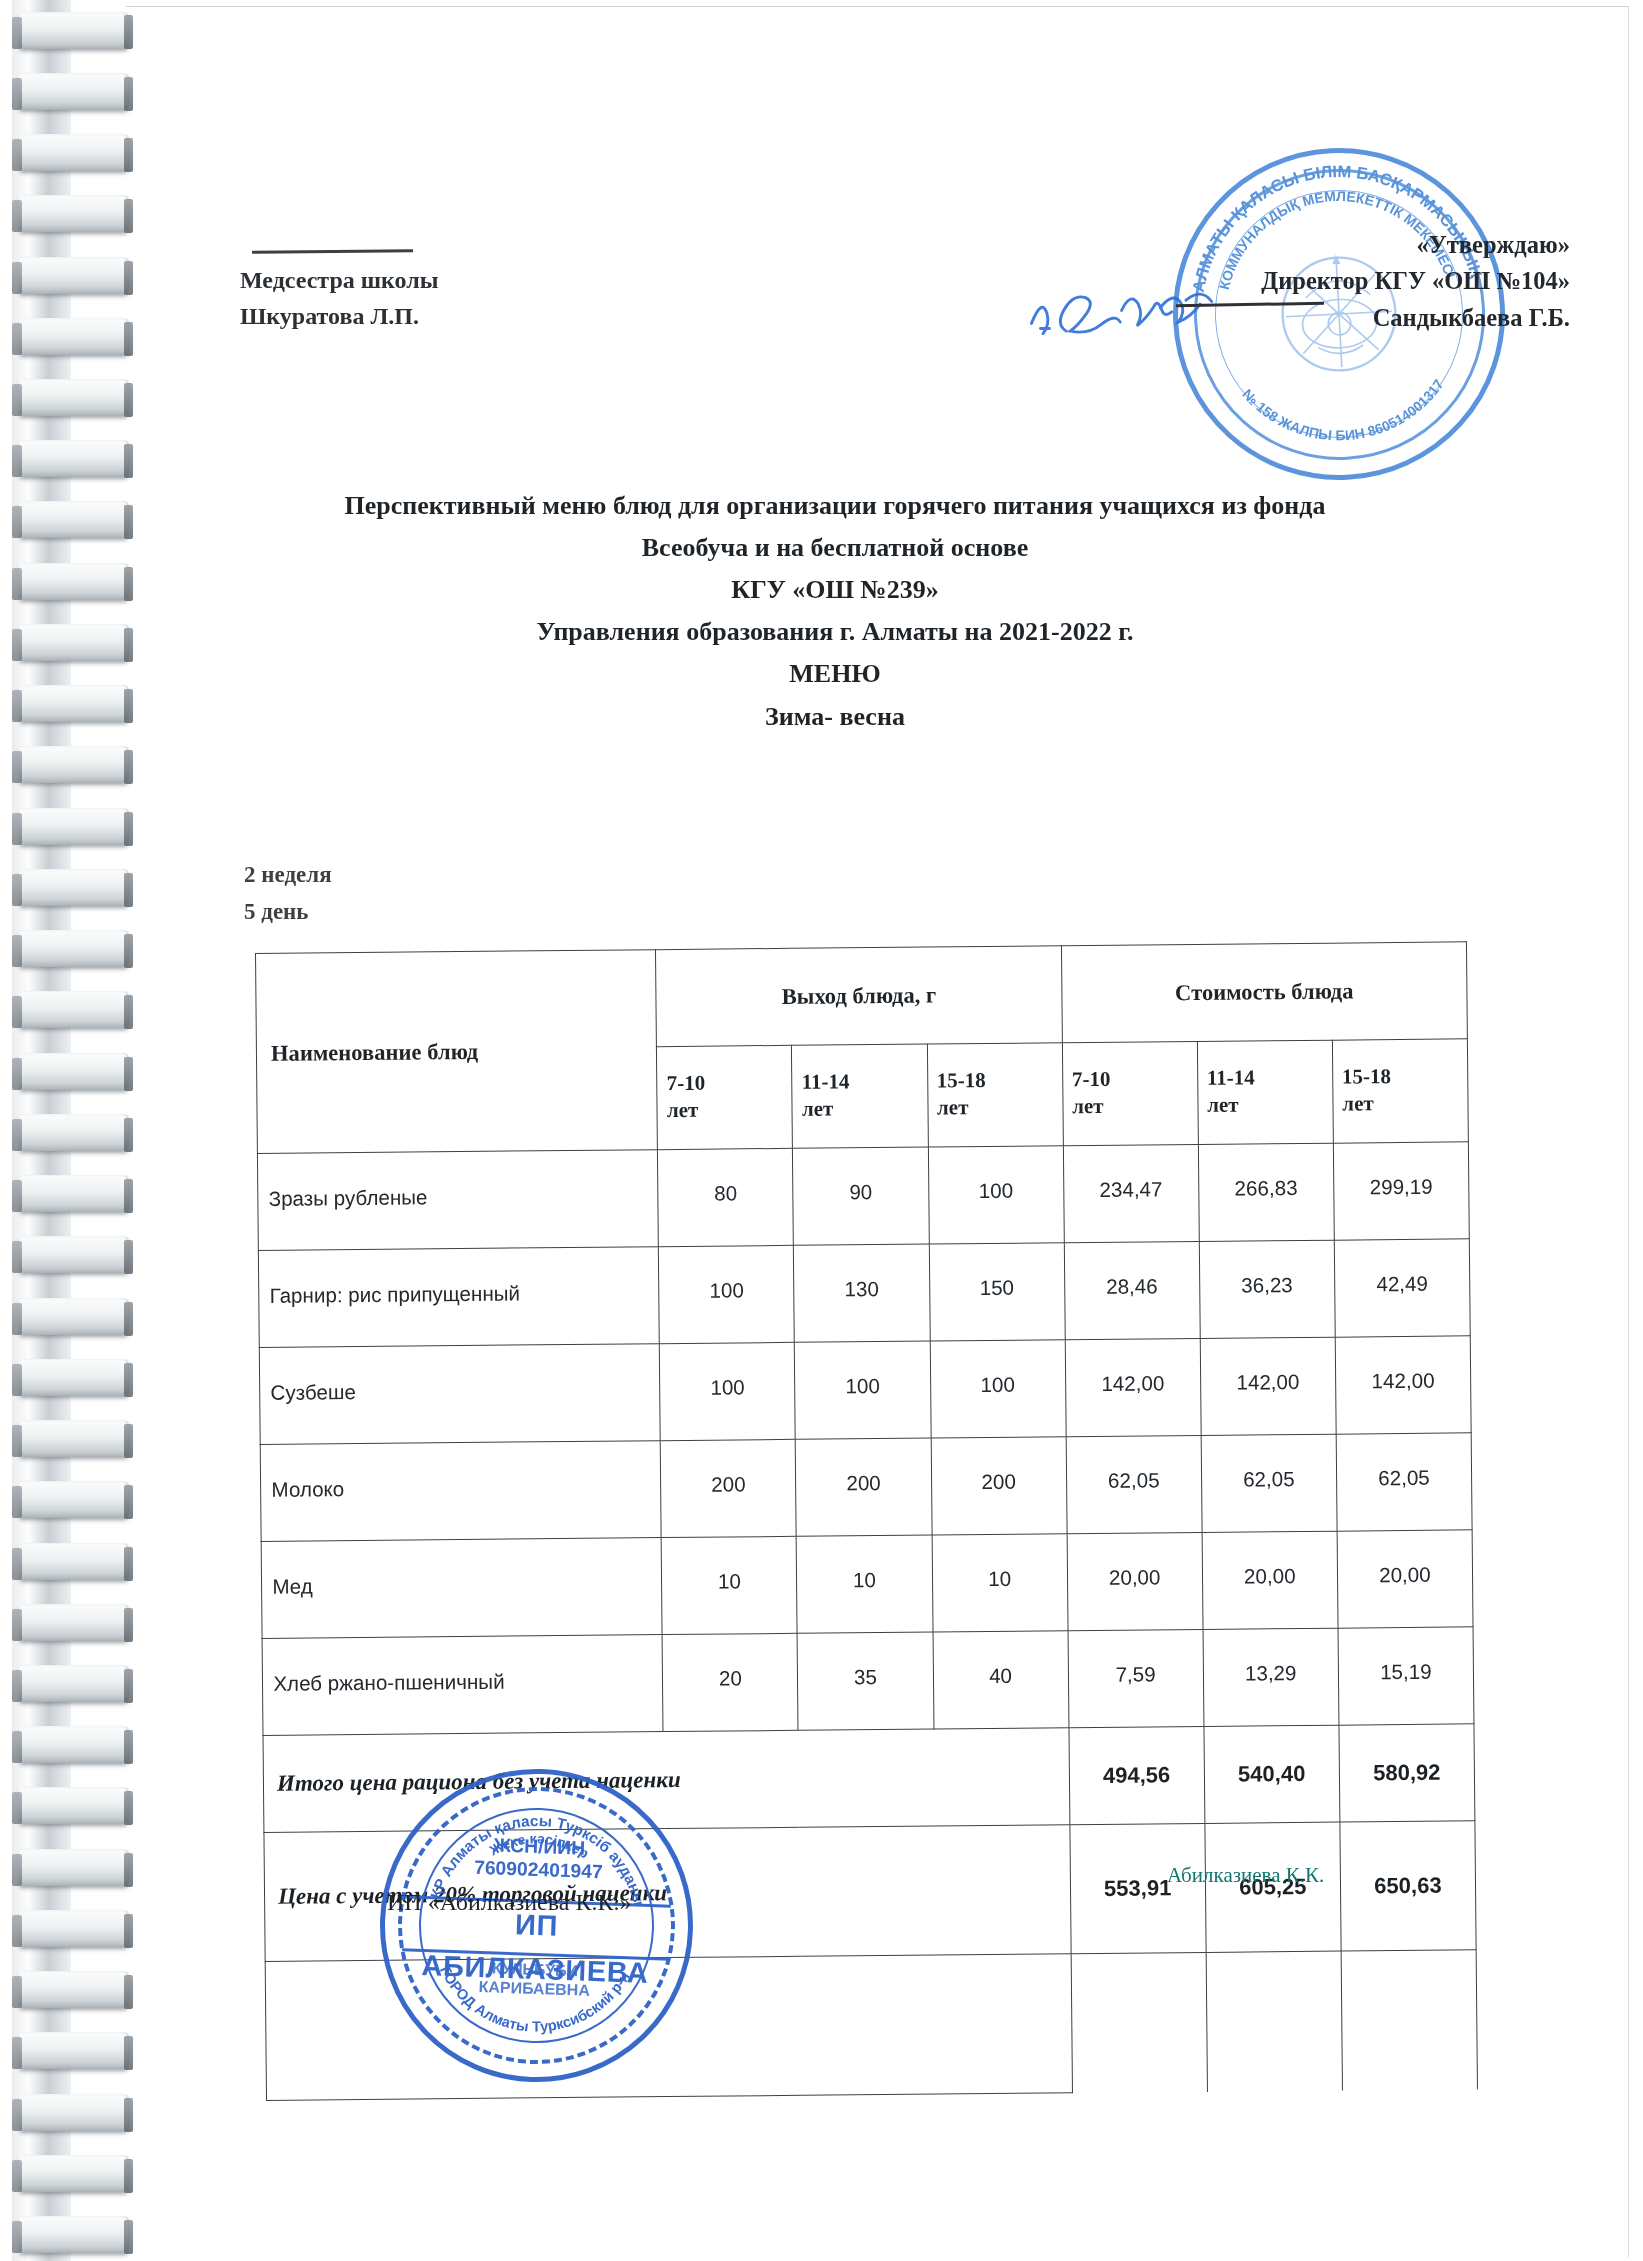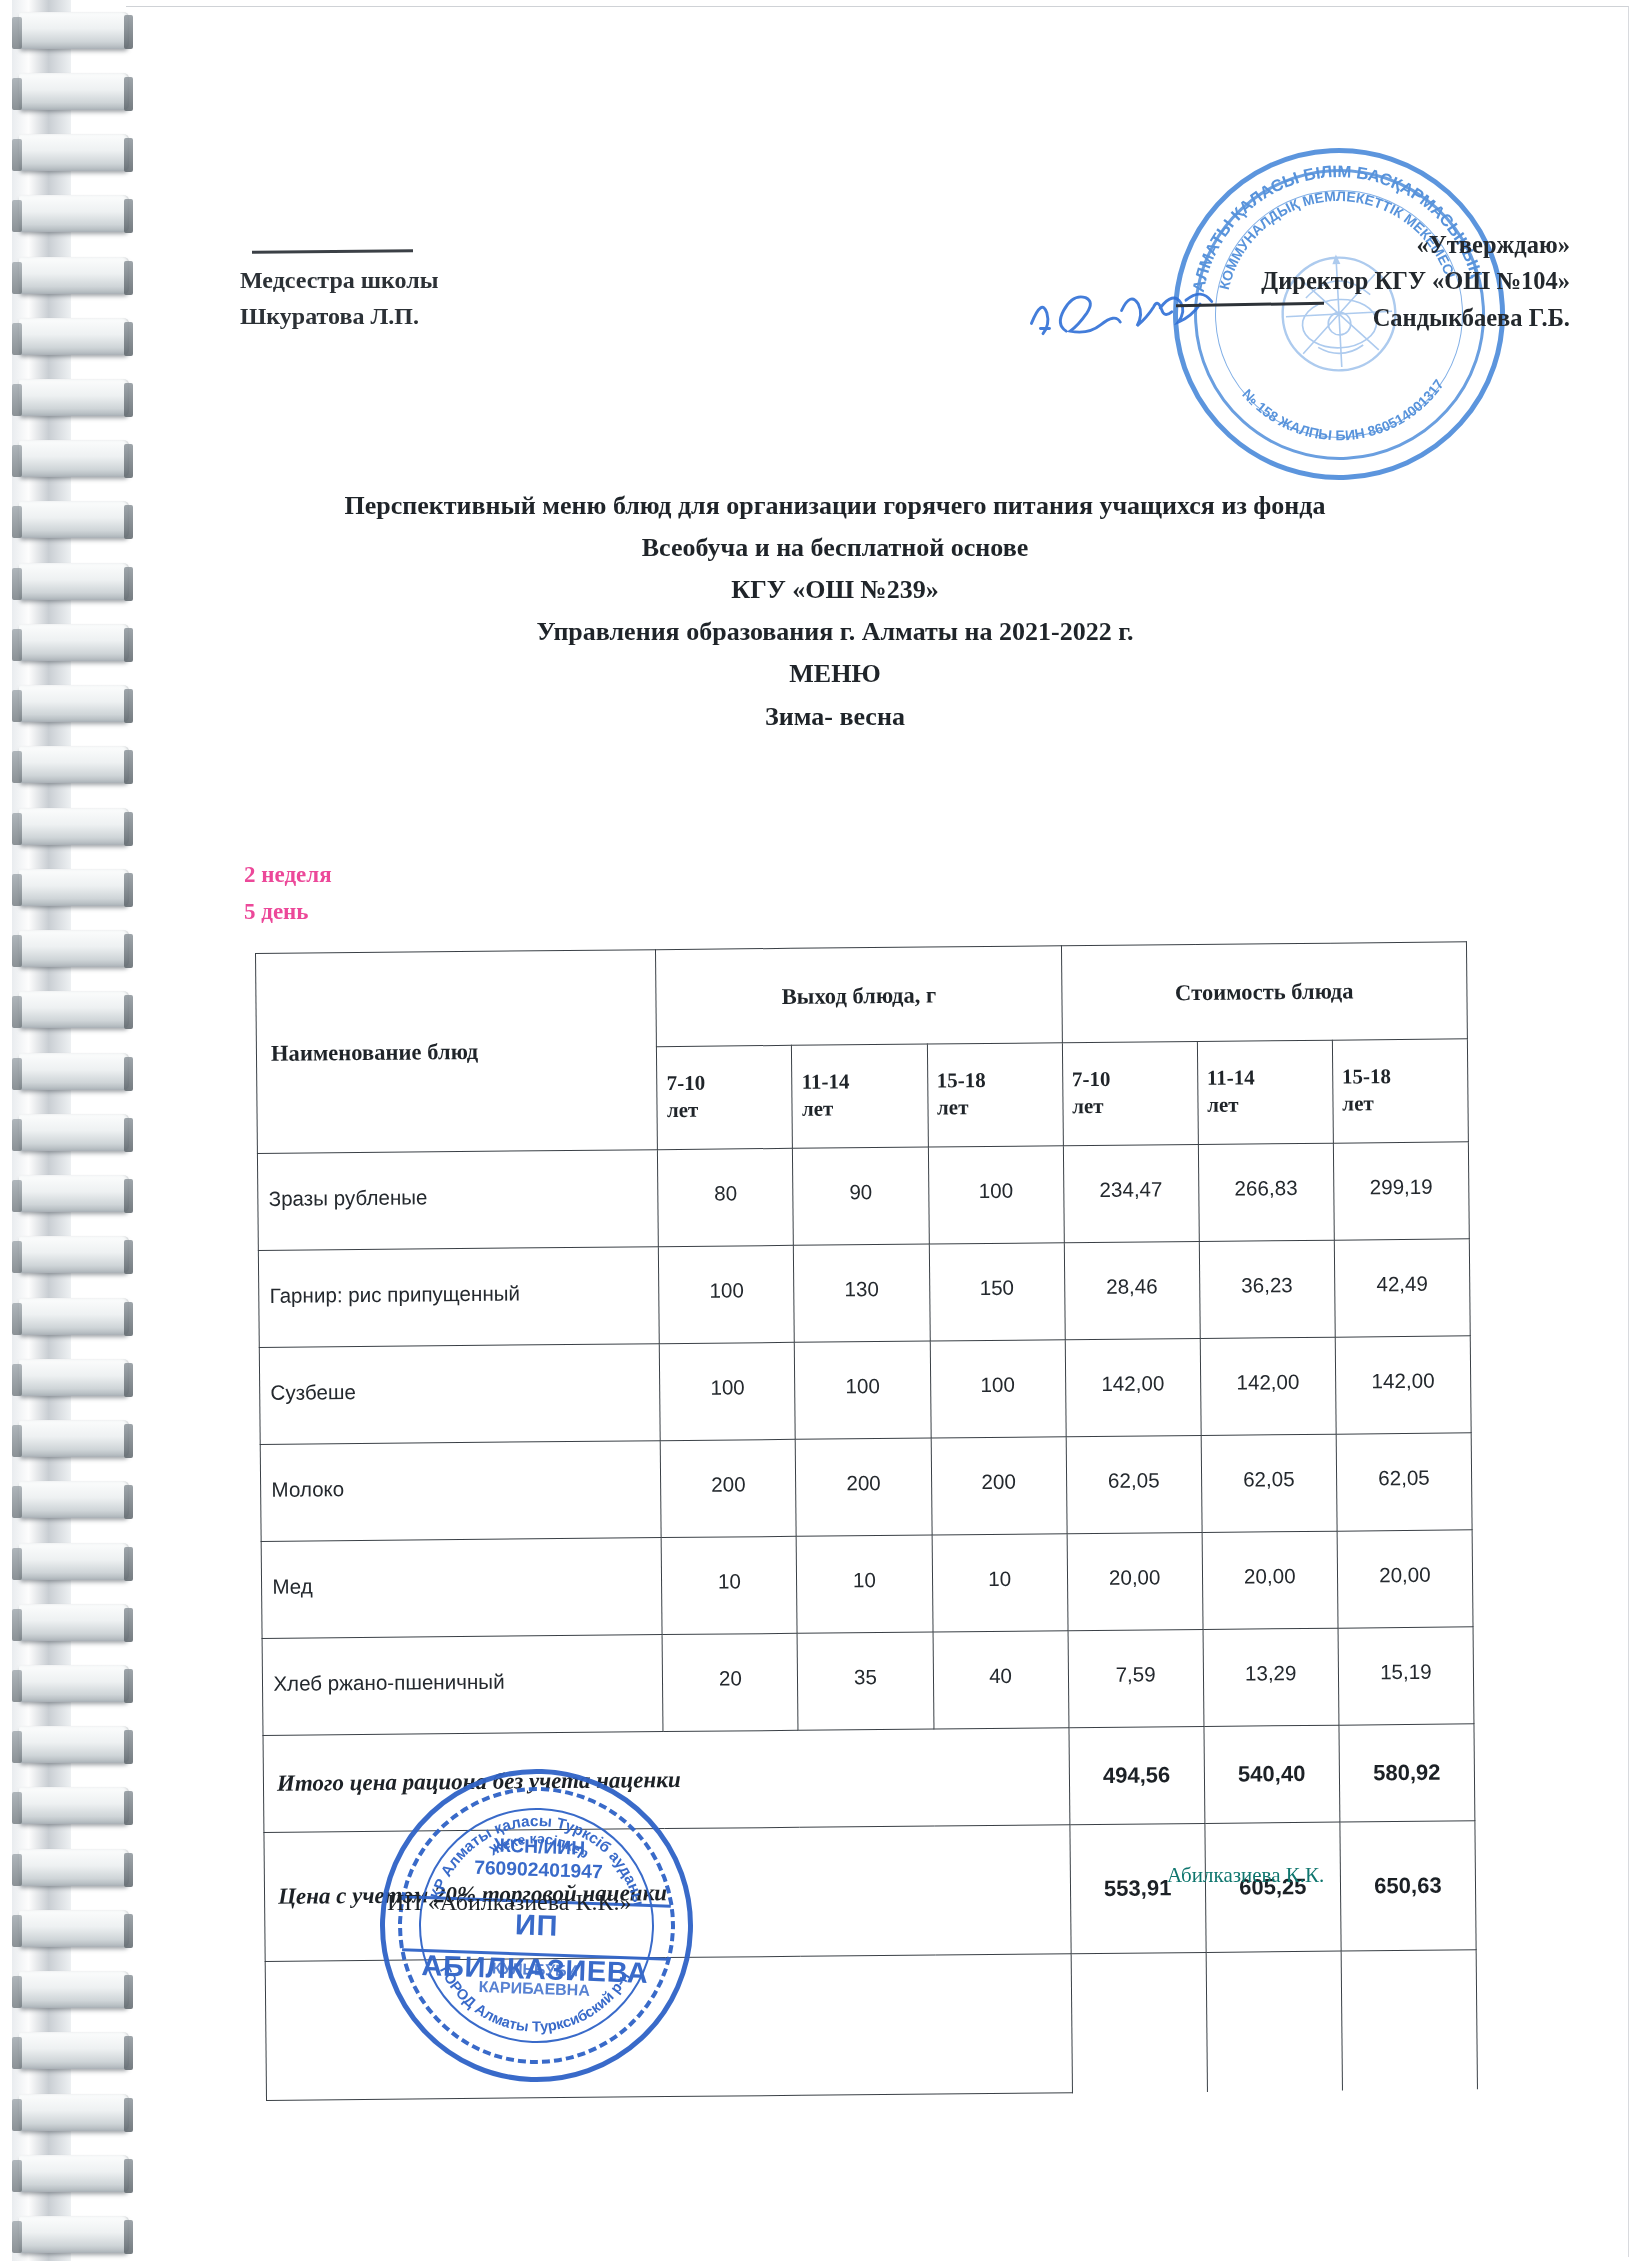--- a/index.html
+++ b/index.html
@@ -73,21 +73,21 @@
   #signature{position:absolute;left:1025px;top:264px;width:206px;height:84px;z-index:5;
              opacity:.9;}
 
   
   #title{position:absolute;left:213px;top:485px;width:1244px;text-align:center;
          font-size:26px;font-weight:bold;color:#1f2429;line-height:1.62;z-index:4;}
   #title .l1{display:block;text-align:center;}
 
   
   #weekday{position:absolute;left:244px;top:856px;font-size:23px;font-weight:bold;
-           color:#ec4899;line-height:1.62;}
+           color:#404040;line-height:1.62;}
 
   
   #tbl-wrap{position:absolute;left:255px;top:953px;width:1212px;
             transform:rotate(-0.55deg);transform-origin:0 0;}
   table{border-collapse:collapse;width:1212px;table-layout:fixed;}
   table td,table th{border:1.3px solid #3a4046;padding:0;vertical-align:middle;}
   col.c0{width:400px;} col.cn{width:135px;}
 
   .th-main{font-size:22.6px;font-weight:bold;color:#1f2429;text-align:center;
            font-family:"Liberation Serif",serif;}

